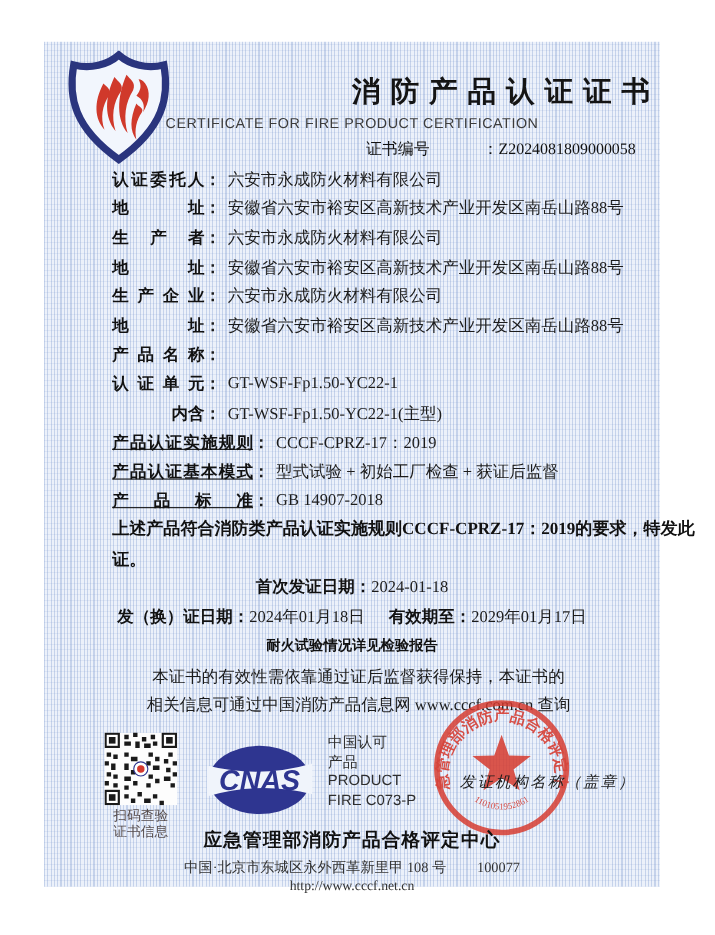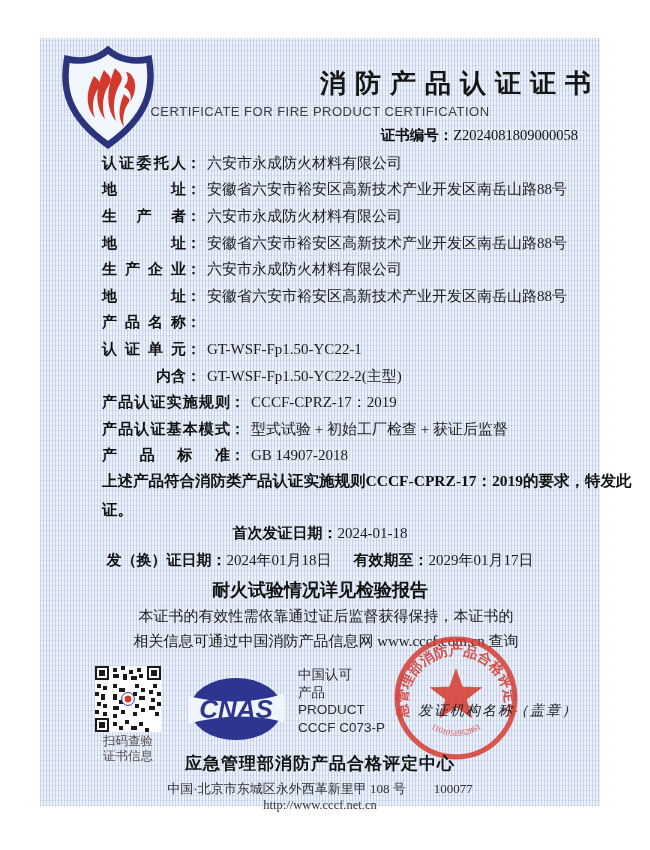--- a/index.html
+++ b/index.html
@@ -12,38 +12,38 @@
       repeating-linear-gradient(90deg, rgba(108,140,200,.30) 0 1px, rgba(255,255,255,0) 1px 3px),
       repeating-linear-gradient(0deg, rgba(108,140,200,.12) 0 1px, rgba(255,255,255,0) 1px 5px);
   }
   .logo { position:absolute; left:18px; top:8px; width:100px; height:104px; }
   .title { position:absolute; left:0; top:28px; width:100%; text-align:right;
     font-size:26px; font-weight:bold; letter-spacing:9px; color:#141414; }
   .subtitle { position:absolute; left:0; top:66px; width:100%; text-align:center;
     font-family:"Liberation Sans","DejaVu Sans",sans-serif;
     font-size:13px; color:#3c3c3c; letter-spacing:.5px; }
   .certno { position:absolute; right:22px; top:88px; font-size:14.5px; color:#111; }
-  .certno .lab { font-weight:bold; }
+  .certno .lab { font-weight:normal;padding-left:48px; }
   .info { position:absolute; left:62px; top:112px; width:478px; }
   .row { height:26.6px; display:flex; align-items:center; font-size:15px; color:#1c1c1c; white-space:nowrap; }
   .lbl { display:inline-block; width:84px; font-weight:bold; color:#111;
     text-align:justify; text-align-last:justify; }
-  .lbl.wide { width:128px; }
+  .lbl.wide { width:128px;text-decoration:underline; }
   .lbl.right { text-align:right; text-align-last:right; }
   .colon { font-weight:bold; margin-right:6px; }
   .val { color:#1c1c1c; }
   .statement { position:absolute; left:62px; top:428px; width:556px;
     font-size:15.5px; font-weight:bold; color:#111; line-height:29px; }
   .line-center { position:absolute; left:0; width:100%; text-align:center;
     font-size:15px; color:#1c1c1c; white-space:nowrap; }
   .bold { font-weight:bold; color:#111; }
   .first-issue { top:486px; }
   .issue-line { top:513px; }
   .gap { display:inline-block; width:22px; }
-  .fire-note { top:540px; font-weight:bold; font-size:18px; color:#111; }
+  .fire-note { top:540px; font-weight:bold; font-size:13px; color:#111; }
   .validity { position:absolute; left:0; top:566px; width:100%; text-align:center;
     font-size:15px; color:#1c1c1c; line-height:25px;padding-left:12px; }
   .qr { position:absolute; left:55px; top:628px; width:66px; height:66px; }
   .qr-caption { position:absolute; left:38px; top:696px; width:100px; text-align:center;
     font-size:12.5px; line-height:15px; color:#564c4c; }
   .cnas-logo { position:absolute; left:148px; top:638px; width:96px; height:66px; }
   .accr { position:absolute; left:258px; top:628px;
     font-family:"Liberation Sans","DejaVu Sans",sans-serif;
     font-size:13.5px; line-height:17.5px; color:#2e2e2e; }
   .seal { position:absolute; left:352px; top:596px; width:128px; height:128px; opacity:.92; }
@@ -114,21 +114,21 @@
         <span class="colon">：</span>
     </div>
     <div class="row">
       <span class="lbl">认证单元</span>
         <span class="colon">：</span>
         <span class="val">GT-WSF-Fp1.50-YC22-1</span>
     </div>
     <div class="row">
       <span class="lbl right">内含</span>
         <span class="colon">：</span>
-        <span class="val">GT-WSF-Fp1.50-YC22-2(主型)</span>
+        <span class="val">GT-WSF-Fp1.50-YC22-1(主型)</span>
     </div>
     <div class="row">
       <span class="lbl wide">产品认证实施规则</span>
         <span class="colon">：</span>
         <span class="val">CCCF-CPRZ-17：2019</span>
     </div>
     <div class="row">
       <span class="lbl wide">产品认证基本模式</span>
         <span class="colon">：</span>
         <span class="val">型式试验 + 初始工厂检查 + 获证后监督</span>
@@ -190,21 +190,21 @@
   <svg class="cnas-logo" viewBox="0 0 96 66">
     <ellipse cx="48" cy="33" rx="46" ry="31" fill="#2e3590"></ellipse>
     <path d="M0,20 Q48,32 96,18 L96,46 Q48,34 0,48 Z" fill="#f0f4fb"></path>
     <text x="48" y="42" text-anchor="middle" font-family="Liberation Sans, sans-serif" font-size="26" font-weight="bold" font-style="italic" fill="#2e3590">CNAS</text>
   </svg>
 
   <div class="accr">
     <div>中国认可</div>
     <div>产品</div>
     <div>PRODUCT</div>
-    <div>CCCF C073-P</div>
+    <div>FIRE C073-P</div>
   </div>
 
   <svg class="seal" viewBox="0 0 124 124">
     <defs>
       <path id="sealTopArc" d="M 17,85 A 48,48 0 1 1 107,85" fill="none"></path>
       <path id="sealBottomArc" d="M 27,80 A 42,42 0 0 0 97,80" fill="none"></path>
     </defs>
     <circle cx="62" cy="62" r="57" fill="none" stroke="#d6392e" stroke-width="5" opacity="0.9"></circle>
     <polygon points="62,33 68.5,51.1 87.7,51.7 72.5,63.4 77.9,81.8 62,71 46.1,81.8 51.5,63.4 36.3,51.7 55.5,51.1" fill="#d6392e" opacity="0.92"></polygon>
     <text font-size="13.5" fill="#d6392e" font-weight="bold" opacity="0.95">

